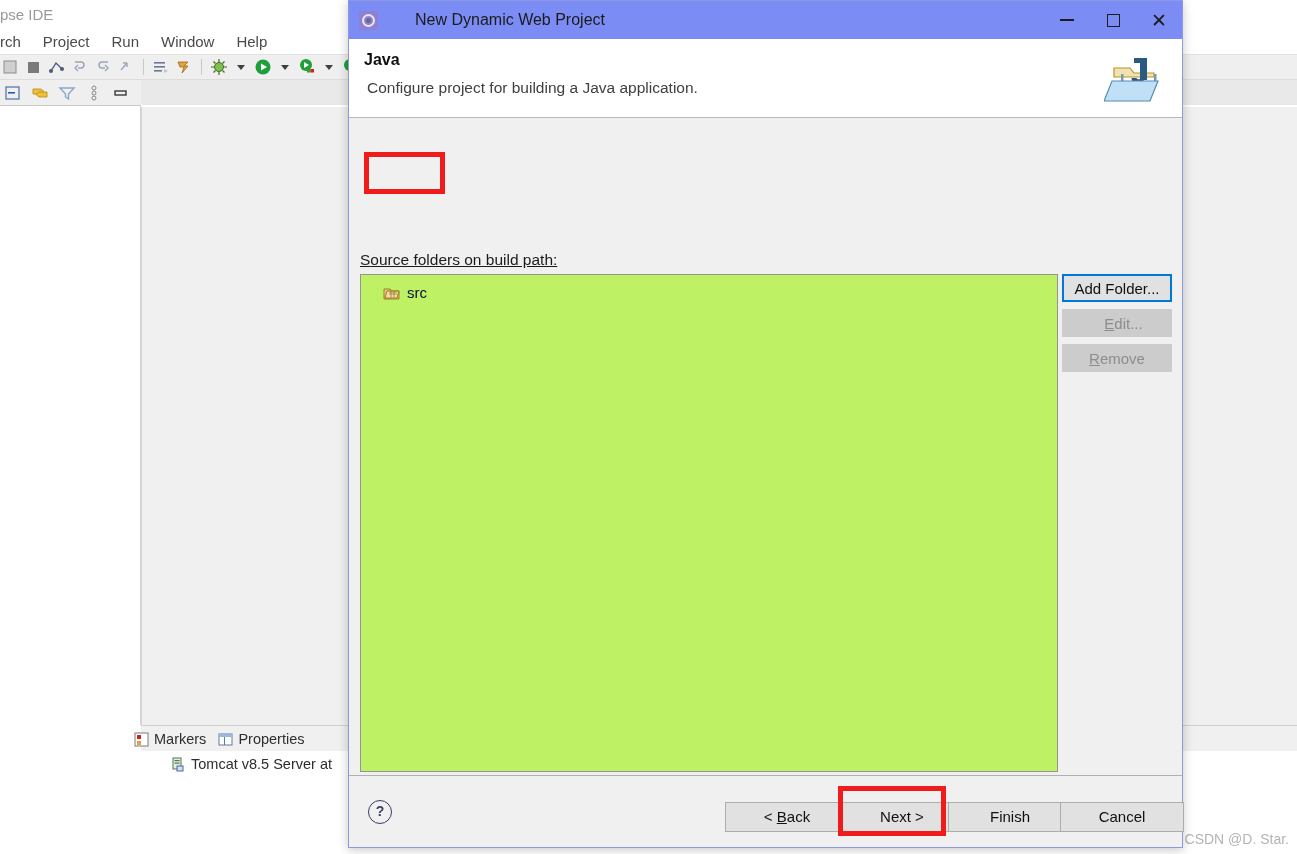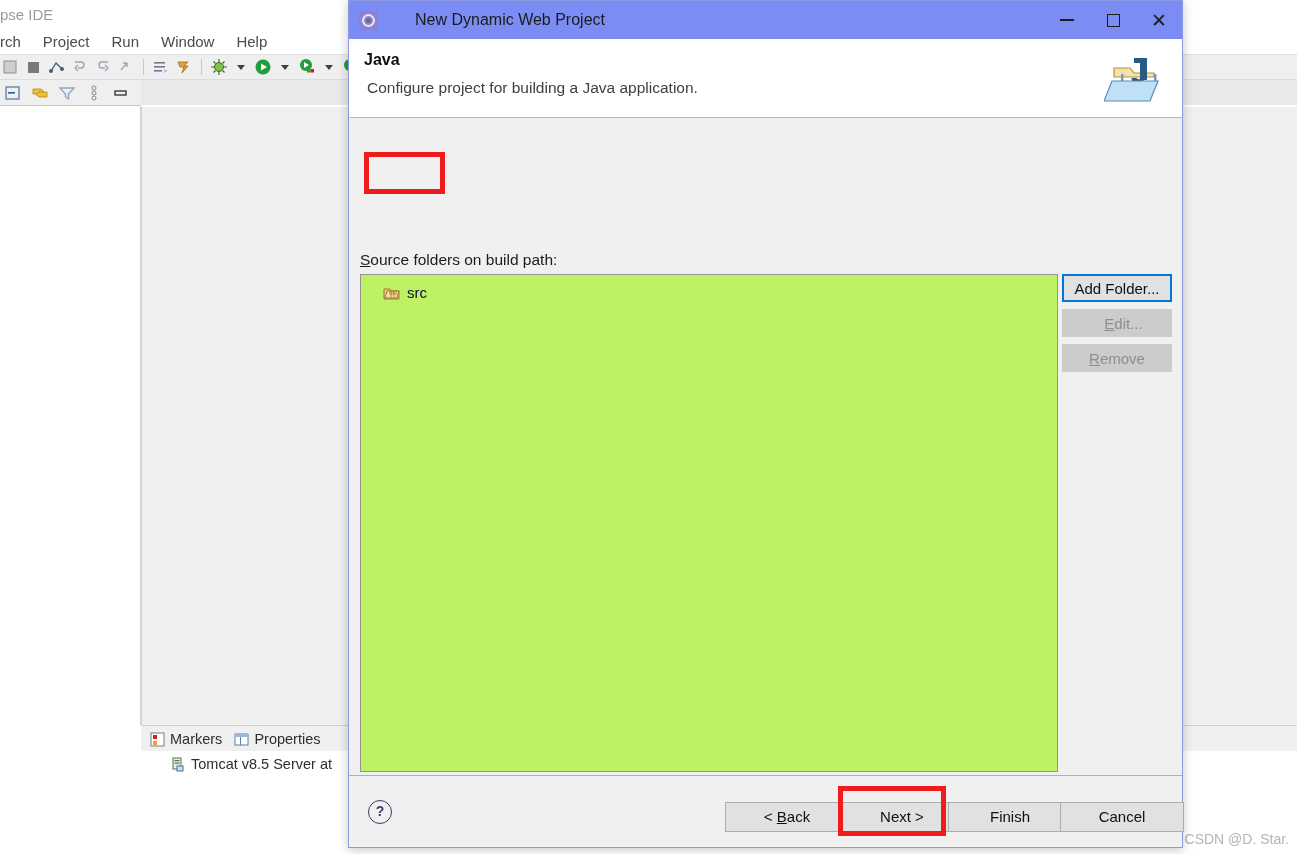--- a/index.html
+++ b/index.html
@@ -61,21 +61,21 @@
     position: absolute; left: 141px; top: 105px; width: 1156px; height: 2px;
     background: #ffffff;
   }
 
   
   .bottom-panel {
     position: absolute; left: 141px; top: 725px; width: 1156px; height: 129px;
     background: #f0f0f0; border-top: 1px solid #cfcfcf;
   }
   .bottom-tabs {
-    position: absolute; left: 150px; top: 727px; height: 24px;
+    position: absolute; left: 134px; top: 727px; height: 24px;
     display: flex; align-items: center; gap: 12px; font-size: 14.5px; color: #2e2e2e;
   }
   .bottom-tab { display: flex; align-items: center; gap: 5px; }
   .bottom-row {
     position: absolute; left: 170px; top: 753px; height: 22px;
     display: flex; align-items: center; gap: 6px; font-size: 14.5px; color: #2e2e2e;
   }
   .bottom-white {
     position: absolute; left: 141px; top: 751px; width: 1156px; height: 103px;
     background: #ffffff;
@@ -119,21 +119,21 @@
   .dlg-header {
     height: 79px; background: #ffffff; border-bottom: 1px solid #b9b9b9;
     position: relative; padding: 12px 0 0 14px; box-sizing: border-box;
   }
   .dlg-h1 { font-size: 16px; font-weight: bold; color: #101010; margin: 0 12px 10px 1px; }
   .dlg-h2 { font-size: 15.5px; color: #404040; margin-left: 4px; }
   .dlg-header-icon { position: absolute; right: 16px; top: 9px; width: 62px; height: 62px; }
 
   .dlg-body { position: relative; height: 669px; background: #f0f0f0; box-sizing: border-box; }
 
-  .field-label { position: absolute; font-size: 15.5px; color: #1b1b1b; }
+  .field-label { position: absolute; font-size: 15.5px; color: #1b1b1b; text-decoration: underline; }
   .mnem { text-decoration: underline; }
 
   .listbox {
     position: absolute; left: 11px; top: 156px; width: 698px; height: 498px;
     background: #bef264; border: 1px solid #949494; box-sizing: border-box;
   }
   .list-item {
     display: flex; align-items: center; gap: 7px; font-size: 15px; color: #0b0b33;
     height: 22px; padding-left: 22px; margin-top: 6px;
   }

